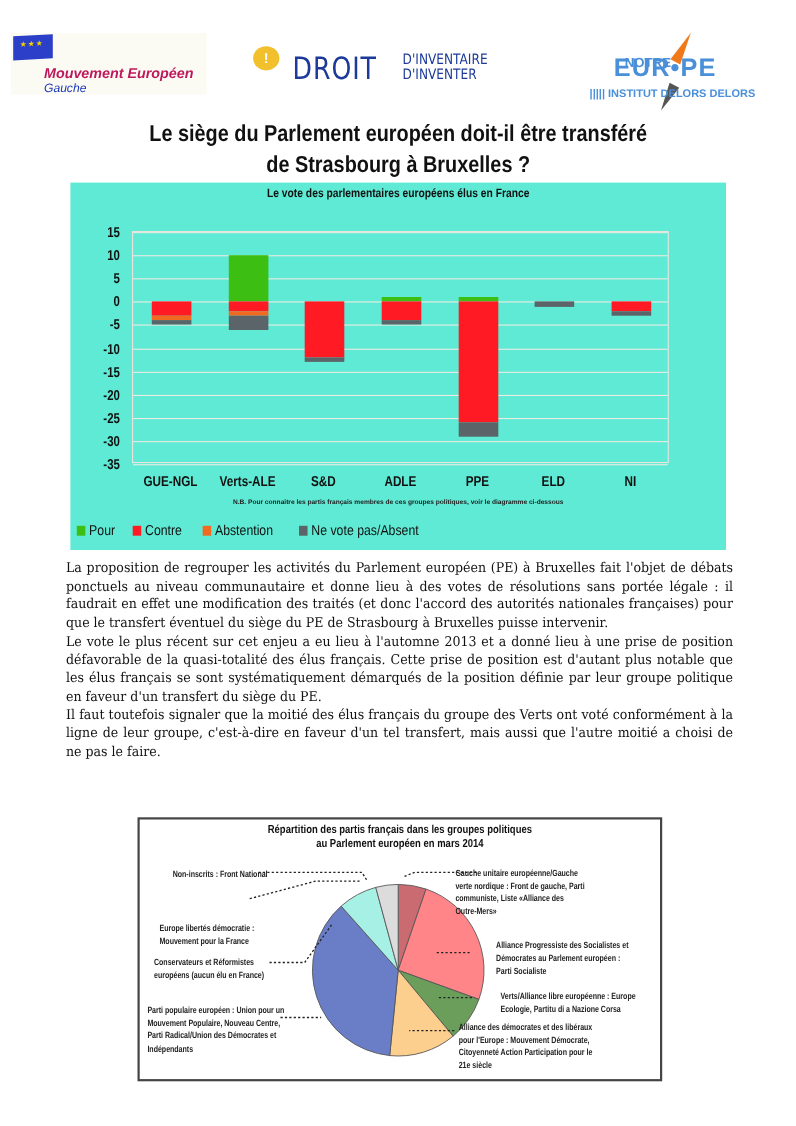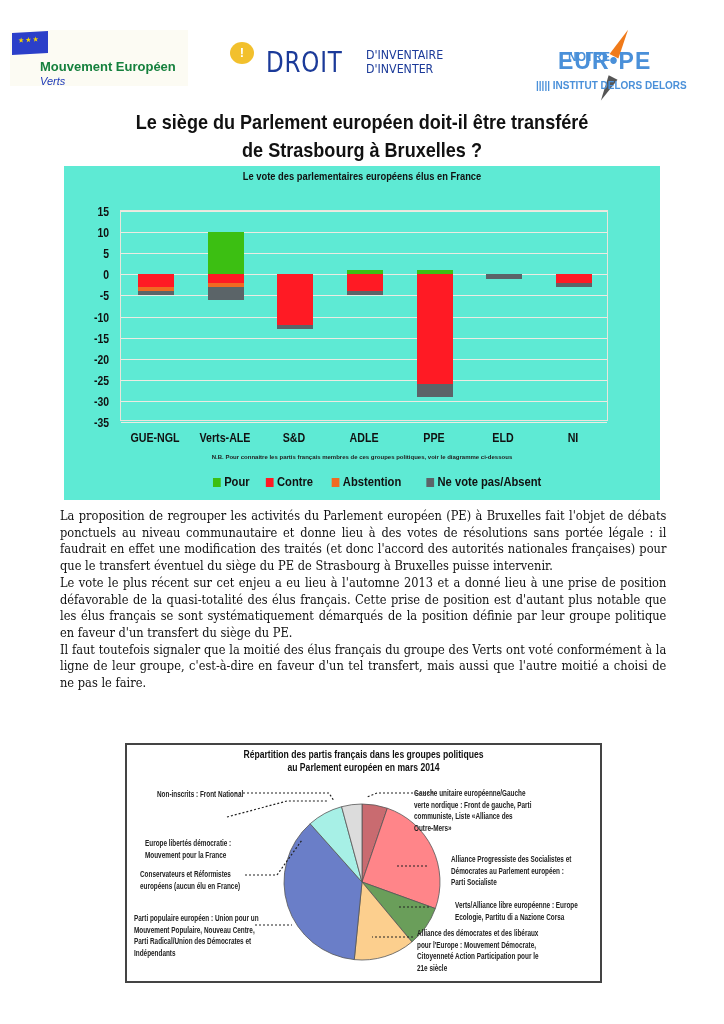--- a/index.html
+++ b/index.html
@@ -2,21 +2,21 @@
 <html><head>
 <meta charset="utf-8">
 <style>
   * { box-sizing: border-box; margin: 0; padding: 0; }
   body { width: 724px; height: 1024px; background: #ffffff; position: relative; overflow: hidden; font-family: "Liberation Sans", sans-serif; color: #111; }
 
   
   .logo-me { position: absolute; left: 10px; top: 30px; width: 178px; height: 56px; background: #fcfbf3; }
   .logo-me .flag { position: absolute; left: 2px; top: 2px; width: 36px; height: 22px; background: #2b3fc9; transform: skewY(-3deg); }
   .logo-me .flag::after { content: "★★★"; position: absolute; left: 6px; top: 4px; font-size: 7px; color: #f5d400; letter-spacing: 1px; }
-  .logo-me .name { position: absolute; left: 30px; top: 29px; font-size: 13px; font-weight: bold; color: #15803d; white-space: nowrap; }
+  .logo-me .name { position: absolute; left: 30px; top: 29px; font-size: 13px; font-weight: bold; font-style: italic; color: #be185d; white-space: nowrap; }
   .logo-me .country { position: absolute; left: 30px; top: 45px; font-size: 11px; font-style: italic; color: #1d39b8; }
 
   .logo-droit { position: absolute; left: 228px; top: 38px; width: 250px; height: 50px; }
   .logo-droit .bubble { position: absolute; left: 2px; top: 4px; width: 24px; height: 22px; border-radius: 50%; background: #f2c02d; color: #fff; font-size: 13px; font-weight: bold; text-align: center; line-height: 22px; }
   .logo-droit .word { position: absolute; left: 38px; top: 8px; font-family: "DejaVu Sans", sans-serif; font-size: 28px; color: #1b3a99; letter-spacing: 1px; transform: scaleX(0.82); transform-origin: left; }
   .logo-droit .sub { position: absolute; left: 138px; top: 10px; font-family: "DejaVu Sans", sans-serif; font-size: 13px; color: #1b3a99; line-height: 14px; transform: scaleX(0.85); transform-origin: left; white-space: nowrap; }
 
   .logo-ne { position: absolute; left: 530px; top: 24px; width: 170px; height: 76px; }
   .logo-ne .notre { position: absolute; left: 38px; top: 14px; font-size: 12px; font-weight: bold; color: #4a90d9; margin-top: 12px; }
   .logo-ne .europe { position: absolute; left: 28px; top: 24px; font-size: 23px; font-weight: bold; color: #4a90d9; letter-spacing: 1px; }
@@ -29,41 +29,41 @@
 
   
   .chart-panel { position: absolute; left: 64px; top: 166px; width: 596px; height: 334px; background: #5eead4; }
   .chart-sub { position: absolute; left: 0; top: 4px; width: 100%; text-align: center; font-size: 11px; font-weight: bold; transform: scaleX(0.85); }
   .plot { position: absolute; left: 56px; top: 44px; width: 488px; height: 211px; border: 1px solid #e8e6dc; }
   .gridline { position: absolute; left: 0; width: 100%; height: 1px; background: #ecebe2; }
   .ytick { position: absolute; left: -52px; width: 40px; text-align: right; font-size: 13px; font-weight: bold; transform: translateY(-50%) scaleX(0.8); transform-origin: right; }
   .bar-seg { position: absolute; width: 36px; }
   .xlabel { position: absolute; top: 220px; width: 80px; text-align: center; font-size: 13px; font-weight: bold; transform: scaleX(0.82); }
   .nb { position: absolute; left: 0; top: 288px; width: 100%; text-align: center; font-size: 6px; font-weight: bold; color: #222; }
-  .legend { position: absolute; left: 18px; top: 308px; width: 100%; text-align: center; font-size: 13px; font-weight: bold; }
+  .legend { position: absolute; left: 0; top: 308px; width: 100%; font-size: 13px; font-weight: normal; }
   .legend .item { display: inline-block; margin: 0 3px; transform: scaleX(0.86); }
   .legend .sw { display: inline-block; width: 9px; height: 9px; margin-right: 4px; vertical-align: middle; }
 
   
   .body-text { position: absolute; left: 60px; top: 508px; width: 606px; font-family: "DejaVu Serif", serif; font-size: 12.3px; line-height: 16.7px; text-align: justify; transform: scaleX(0.93); transform-origin: left; width: 652px; }
   .body-text p { margin: 0; }
 
   
   .pie-panel { position: absolute; left: 125px; top: 743px; width: 477px; height: 240px; border: 2px solid #444; background: #fff; }
   .pie-title { position: absolute; left: 0; top: 3px; width: 100%; text-align: center; font-size: 10.5px; font-weight: bold; line-height: 13px; transform: scaleX(0.82); }
   .pie-svg { position: absolute; left: 0; top: 0; }
   .pie-label { position: absolute; font-size: 8.2px; font-weight: bold; line-height: 11.5px; color: #222; transform: scaleX(0.78); transform-origin: left; white-space: nowrap; }
 </style>
 </head>
 <body>
 
 <div class="logo-me">
   <div class="flag"></div>
   <div class="name">Mouvement Européen</div>
-  <div class="country">Verts</div>
+  <div class="country">Gauche</div>
 </div>
 
 <div class="logo-droit">
   <div class="bubble">!</div>
   <div class="word">DROIT</div>
   <div class="sub">
     <div>D'INVENTAIRE</div>
     <div>D'INVENTER</div>
   </div>
 </div>

